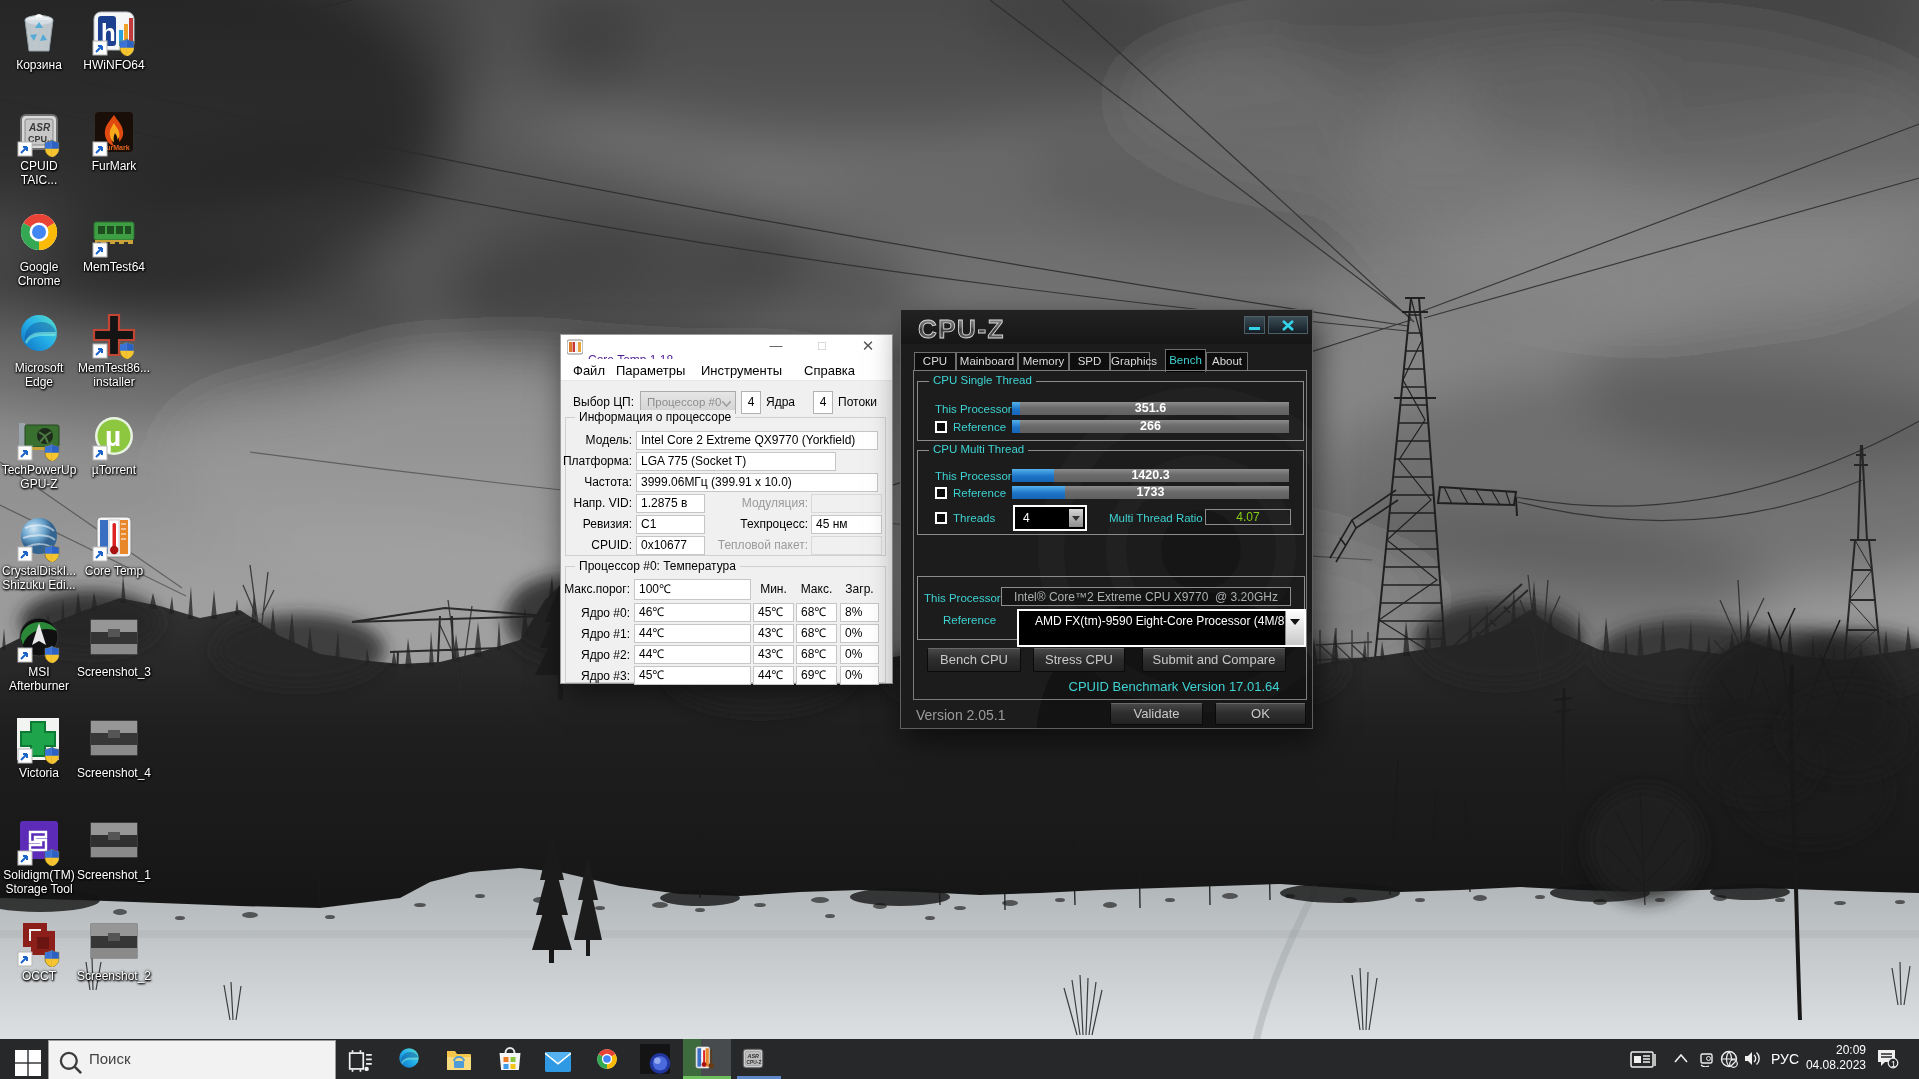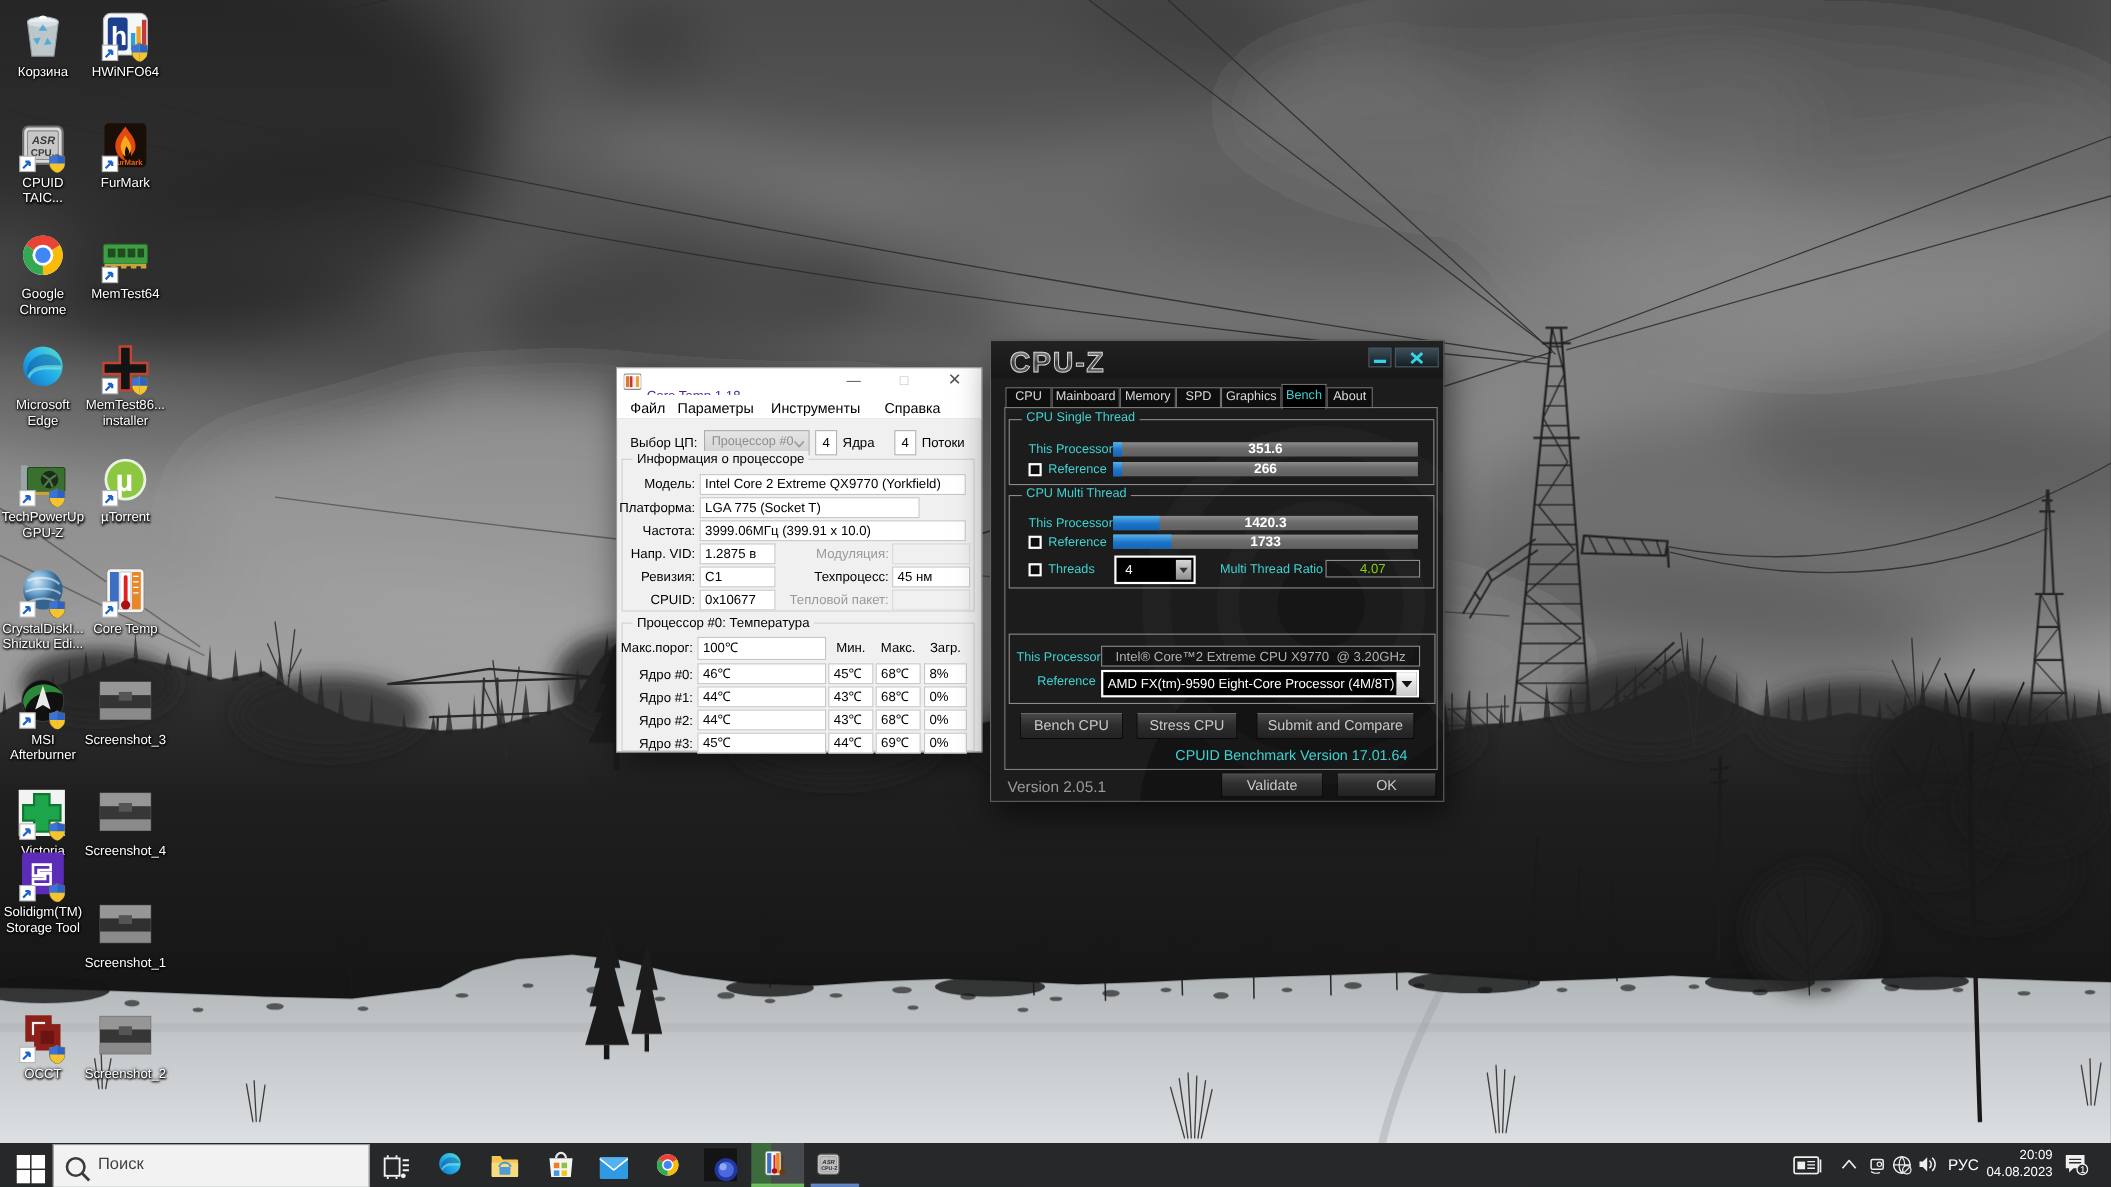--- a/index.html
+++ b/index.html
@@ -354,21 +354,21 @@
     </div>
  <div class="abs" style="left:367px;top:6px;width:40px;height:18px;background:linear-gradient(#3c4e58,#141e24);border:1px solid #4d6068">
       <svg style="position:absolute;left:13px;top:3px" width="12" height="11">
         <path d="M1,1 L11,10 M11,1 L1,10" stroke="#35d3e8" stroke-width="2.6"></path>
       </svg>
     </div>
  <div class="tab" style="left:13px;width:42px">CPU</div>
  <div class="tab" style="left:55px;width:62px">Mainboard</div>
  <div class="tab" style="left:117px;width:51px">Memory</div>
  <div class="tab" style="left:168px;width:41px">SPD</div>
- <div class="tab" style="left:209px;width:55px">Graphics</div>
+ <div class="tab" style="left:209px;width:40px">Graphics</div>
  <div class="tab" style="left:264px;width:41px;top:39px;height:23px;background:#000;line-height:20px;color:#3ed2d2;border-bottom:none">Bench</div>
  <div class="tab" style="left:305px;width:42px">About</div>
  <div class="abs" style="left:12px;top:60px;width:394px;height:330px;border:1px solid #7b7b7b"></div>
  <div class="czgrp" style="left:16px;top:71px;width:387px;height:60px">
       <i>CPU Single Thread</i>
     </div>
  <div class="cyan abs" style="left:34px;top:93px">This Processor</div>
  <div class="bar" style="left:111px;top:92px;width:277px">
       <div class="bl" style="width:8px"></div>
       <div class="v">351.6</div>
@@ -399,21 +399,21 @@
         <svg style="position:absolute;left:3px;top:7px" width="8" height="5">
           <path d="M0,0 L8,0 L4,5 Z" fill="#333"></path>
         </svg>
       </div></div>
  <div class="cyan abs" style="left:208px;top:202px">Multi Thread Ratio</div>
  <div class="abs" style="left:304px;top:199px;width:86px;height:16px;border:1px solid #8c8c8c;color:#84cc16;text-align:center;line-height:15px">4.07</div>
  <div class="czgrp" style="left:16px;top:266px;width:388px;height:64px"></div>
  <div class="cyan abs" style="left:23px;top:282px">This Processor</div>
  <div class="abs" style="left:100px;top:277px;width:290px;height:19px;border:1px solid #8c8c8c;background:rgba(8,8,8,.35);color:#abb0b0;text-align:center;line-height:18px;font-size:12px">Intel® Core™2 Extreme CPU X9770&nbsp;&nbsp;@ 3.20GHz</div>
  <div class="cyan abs" style="left:42px;top:304px">Reference</div>
- <div class="abs" style="left:100px;top:299px;width:289px;height:25px;background:#000;border:2px solid #fff;color:#fff;font-size:12px;line-height:21px;padding-left:4px;white-space:nowrap">AMD FX(tm)-9590 Eight-Core Processor (4M/8T)<div class="abs" style="right:0;top:0;bottom:0;width:19px;background:linear-gradient(#fdfdfd,#c9c9c9);border-left:1px solid #888">
+ <div class="abs" style="left:116px;top:299px;width:289px;height:38px;background:#000;border:2px solid #fff;color:#fff;font-size:12px;line-height:21px;padding-left:16px;white-space:nowrap">AMD FX(tm)-9590 Eight-Core Processor (4M/8T)<div class="abs" style="right:0;top:0;bottom:0;width:19px;background:linear-gradient(#fdfdfd,#c9c9c9);border-left:1px solid #888">
         <svg style="position:absolute;left:4px;top:8px" width="10" height="6">
           <path d="M0,0 L10,0 L5,6 Z" fill="#111"></path>
         </svg>
       </div></div>
  <div class="czbtn" style="left:26px;top:338px;width:94px;height:24px;line-height:22px">Bench CPU</div>
  <div class="czbtn" style="left:132px;top:338px;width:92px;height:24px;line-height:22px">Stress CPU</div>
  <div class="czbtn" style="left:241px;top:338px;width:144px;height:24px;line-height:22px">Submit and Compare</div>
  <div class="cyan abs" style="left:150px;top:369px;width:246px;text-align:center;font-size:13px">CPUID Benchmark Version 17.01.64</div>
  <div class="abs" style="left:15px;top:397px;color:#9a9a9a;font-size:14px">Version 2.05.1</div>
  <div class="czbtn" style="left:209px;top:393px;width:93px;height:22px;line-height:20px">Validate</div>
@@ -614,21 +614,21 @@
 <div class="di" style="left:75px;top:716px">
     <span class="ig"><svg width="48" height="40" viewBox="0 0 48 40" style="margin-top:4px">
         <rect x="1" y="1" width="46" height="34" fill="#6f6f6f" stroke="#5e5e5e"></rect>
         <rect x="1" y="1" width="46" height="12" fill="#969696"></rect>
         <rect x="1" y="13" width="46" height="12" fill="#373737"></rect>
         <rect x="1" y="25" width="46" height="10" fill="#8a8a8a"></rect>
         <rect x="18" y="10" width="12" height="8" fill="#555"></rect>
       </svg></span>
     <div class="lb">Screenshot_4</div>
   </div>
-<div class="di" style="left:0px;top:772px">
+<div class="di" style="left:0px;top:818px">
     <span class="ig"><svg width="48" height="48" viewBox="0 0 48 48">
         <rect x="5" y="3" width="38" height="38" rx="3" fill="#5c2bb8"></rect>
         <path d="M15,14 h16 v5 h-11 v3 h11 v10 h-16 v-5 h11 v-3 h-11 z" fill="none" stroke="#fff" stroke-width="2.4"></path>
         <use href="#sarr" transform="translate(3,33)"></use>
         <use href="#shield" transform="translate(30,31) scale(1.15)"></use>
       </svg></span>
     <div class="lb">Solidigm(TM)<br>Storage Tool</div>
   </div>
 <div class="di" style="left:75px;top:818px">
     <span class="ig"><svg width="48" height="40" viewBox="0 0 48 40" style="margin-top:4px">

